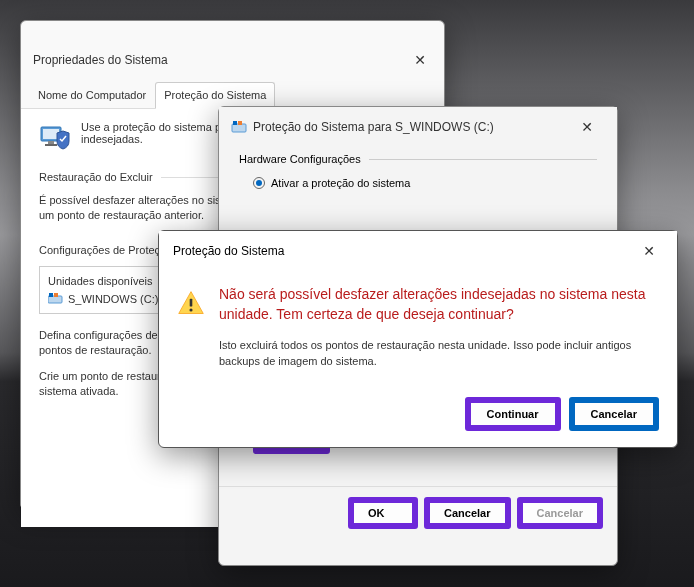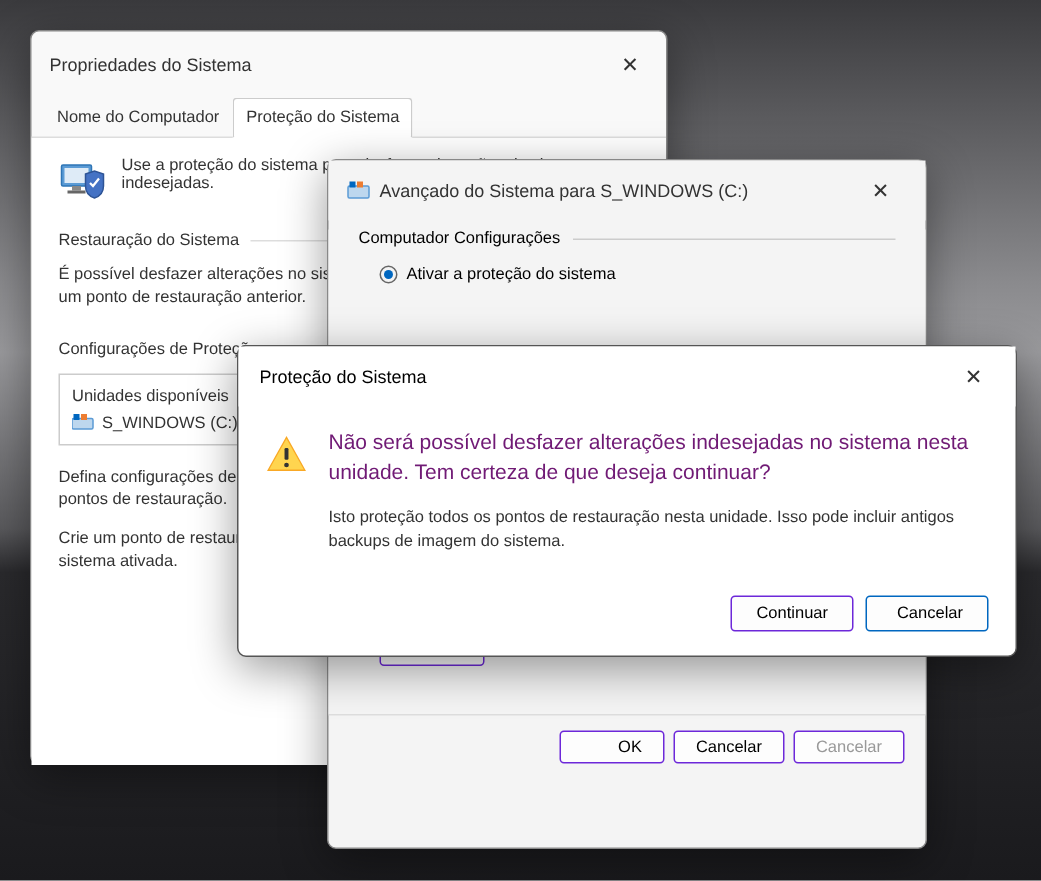--- a/index.html
+++ b/index.html
@@ -6,21 +6,21 @@
 body { width: 694px; height: 587px; background: linear-gradient(180deg, #3a3a3d 0%, #6b6b6e 20%, #8a8a8d 32%, #9a9a9d 40%, #5a5a5d 60%, #2a2a2d 65%, #1a1a1d 100%); position: relative; overflow: hidden; }
 .window { position: absolute; background: #fff; border: 1px solid #888; border-radius: 6px; box-shadow: 0 8px 30px rgba(0,0,0,0.4); }
 .titlebar { display: flex; align-items: center; padding: 8px 12px; font-size: 12px; color: #333; }
 .titlebar .title { flex: 1; }
 .titlebar .icon { width: 16px; height: 16px; margin-right: 6px; }
 .close-btn { width: 36px; height: 24px; display: flex; align-items: center; justify-content: center; cursor: pointer; border-radius: 3px; }
 .close-x { font-size: 14px; color: #333; font-weight: 300; }
 
 
 .win1 { left: 20px; top: 20px; width: 425px; height: 490px; background: #f9f9f9; }
-.win1 .titlebar { padding: 10px 6px 10px 12px; }
+.win1 .titlebar { padding: 10px 6px 10px 12px; margin-top: 17px; }
 .tabs { display: flex; padding: 0 8px; border-bottom: 1px solid #ddd; font-size: 11px; }
 .tab { padding: 6px 8px; border: 1px solid transparent; cursor: pointer; color: #333; }
 .tab.active { border: 1px solid #ccc; border-bottom: 1px solid #fff; background: #fff; border-radius: 3px 3px 0 0; margin-bottom: -1px; }
 .content { padding: 12px 18px; font-size: 11px; color: #333; background: #fff; height: calc(100% - 70px); }
 .icon-row { display: flex; gap: 10px; margin-bottom: 18px; }
 .shield-icon { width: 32px; height: 32px; flex-shrink: 0; }
 .section-label { display: flex; align-items: center; margin: 8px 0 10px; font-size: 11px; }
 .section-label .line { flex: 1; height: 1px; background: #ddd; margin-left: 8px; }
 .desc-text { margin-bottom: 10px; line-height: 1.4; }
 .drive-box { border: 1px solid #ccc; padding: 8px; margin: 8px 0; font-size: 11px; }
@@ -39,31 +39,31 @@
 .radio.checked::after { content: ''; width: 6px; height: 6px; background: #0067c0; border-radius: 50%; }
 .row-kv { display: flex; margin: 10px 0; padding-left: 14px; }
 .row-kv .k { width: 80px; }
 .slider-track { flex: 1; height: 20px; position: relative; margin: 0 10px; }
 .slider-track::before { content: ''; position: absolute; left: 0; right: 0; top: 9px; height: 2px; background: #999; }
 .slider-thumb { position: absolute; left: 5%; top: 2px; width: 10px; height: 16px; background: #0067c0; border-radius: 2px; }
 .slider-label { text-align: center; margin: 4px 0 12px; font-size: 11px; }
 .delete-row { display: flex; align-items: center; padding-left: 14px; gap: 10px; margin-bottom: 20px; }
 .delete-row .txt { flex: 1; line-height: 1.4; }
 .btn-row { display: flex; justify-content: flex-end; gap: 6px; padding: 10px 14px; border-top: 1px solid #ddd; }
-.btn { min-width: 70px; padding: 4px 14px; font-size: 11px; border: 1px solid #6d28d9; background: #fdfdfd; border-radius: 3px; cursor: pointer; text-align: right; }
+.btn { min-width: 70px; padding: 4px 14px; font-size: 11px; border: 6px solid #6d28d9; background: #fdfdfd; border-radius: 3px; cursor: pointer; text-align: left; font-weight: bold; }
 .btn.primary { border-color: #0067c0; }
 .btn.disabled { color: #999; }
 
 
 .win3 { left: 158px; top: 230px; width: 520px; background: #fff; border: 1px solid #555; }
 .win3 .titlebar3 { display: flex; align-items: center; background: #fff; color: #000; padding: 8px 10px 8px 14px; font-size: 12px; }
 .win3 .titlebar3 .title { flex: 1; }
 .win3 .body3 { display: flex; padding: 14px 20px 18px 18px; gap: 14px; }
 .warn-icon { width: 28px; height: 28px; flex-shrink: 0; margin-top: 4px; }
-.main-text { color: #701a75; font-size: 14px; line-height: 1.4; margin-bottom: 14px; }
+.main-text { color: #b91c1c; font-size: 14px; line-height: 1.4; margin-bottom: 14px; }
 .sub-text { font-size: 11px; color: #333; line-height: 1.4; }
 .win3 .btns3 { display: flex; justify-content: flex-end; gap: 8px; padding: 10px 18px 16px; }
 .win3 .btn { min-width: 82px; padding: 5px 16px; }
 
 .drive-ic { width: 16px; height: 12px; display: inline-block; }
 </style>
 </head>
 <body>
 
 <div class="window win1">
@@ -83,21 +83,21 @@
           <rect x="2" y="6" width="20" height="14" rx="1" fill="#5b9bd5" stroke="#2e75b6"></rect>
           <rect x="4" y="8" width="16" height="10" fill="#deebf7"></rect>
           <rect x="9" y="20" width="6" height="3" fill="#888"></rect>
           <rect x="6" y="23" width="12" height="2" fill="#666"></rect>
           <path d="M18 12 L24 10 L30 12 L30 20 Q30 26 24 28 Q18 26 18 20 Z" fill="#4472c4" stroke="#2e5496"></path>
           <path d="M21 18 L23 20 L27 15" stroke="#fff" stroke-width="1.5" fill="none"></path>
         </svg>
       <div>Use a proteção do sistema para desfazer alterações de sistema indesejadas.</div>
     </div>
     <div class="section-label">
-        <span>Restauração do Sistema</span>
+        <span>Restauração do Excluir</span>
         <span class="line"></span>
       </div>
     <div class="desc-text">É possível desfazer alterações no sistema revertendo seu computador para um ponto de restauração anterior.</div>
     <div class="section-label" style="margin-top:20px">
         <span>Configurações de Proteção</span>
         <span class="line"></span>
       </div>
     <div class="drive-box">
       <div class="hdr">Unidades disponíveis</div>
       <div class="drive-row">
@@ -114,28 +114,28 @@
   </div>
 </div>
 
 <div class="window win2">
   <div class="titlebar">
     <svg class="icon" viewBox="0 0 16 16">
         <rect x="1" y="5" width="14" height="8" rx="1" fill="#bdd7ee" stroke="#5b9bd5"></rect>
         <rect x="2" y="2" width="4" height="4" fill="#0067c0"></rect>
         <rect x="7" y="2" width="4" height="4" fill="#ed7d31"></rect>
       </svg>
-    <span class="title">Avançado do Sistema para S_WINDOWS (C:)</span>
+    <span class="title">Proteção do Sistema para S_WINDOWS (C:)</span>
     <div class="close-btn">
         <span class="close-x">✕</span>
       </div>
   </div>
   <div class="content2">
     <div class="group-label">
-        <span>Computador Configurações</span>
+        <span>Hardware Configurações</span>
         <span class="line"></span>
       </div>
     <div class="radio-row indent">
       <span class="radio checked"></span>
       <span>Ativar a proteção do sistema</span>
     </div>
     <div style="height:140px"></div>
     <div class="row-kv">
       <span class="k">Uso atual:</span>
       <span>1,43 GB</span>
@@ -166,20 +166,20 @@
       </div>
   </div>
   <div class="body3">
     <svg class="warn-icon" viewBox="0 0 32 32">
         <path d="M16 3 L30 28 L2 28 Z" fill="#ffd54f" stroke="#f9a825" stroke-width="1"></path>
         <rect x="14.5" y="11" width="3" height="9" rx="1" fill="#333"></rect>
         <circle cx="16" cy="24" r="1.8" fill="#333"></circle>
       </svg>
     <div>
       <div class="main-text">Não será possível desfazer alterações indesejadas no sistema nesta unidade. Tem certeza de que deseja continuar?</div>
-      <div class="sub-text">Isto proteção todos os pontos de restauração nesta unidade. Isso pode incluir antigos backups de imagem do sistema.</div>
+      <div class="sub-text">Isto excluirá todos os pontos de restauração nesta unidade. Isso pode incluir antigos backups de imagem do sistema.</div>
     </div>
   </div>
   <div class="btns3">
     <div class="btn">Continuar</div>
     <div class="btn primary">Cancelar</div>
   </div>
 </div>
 
 </body></html>

